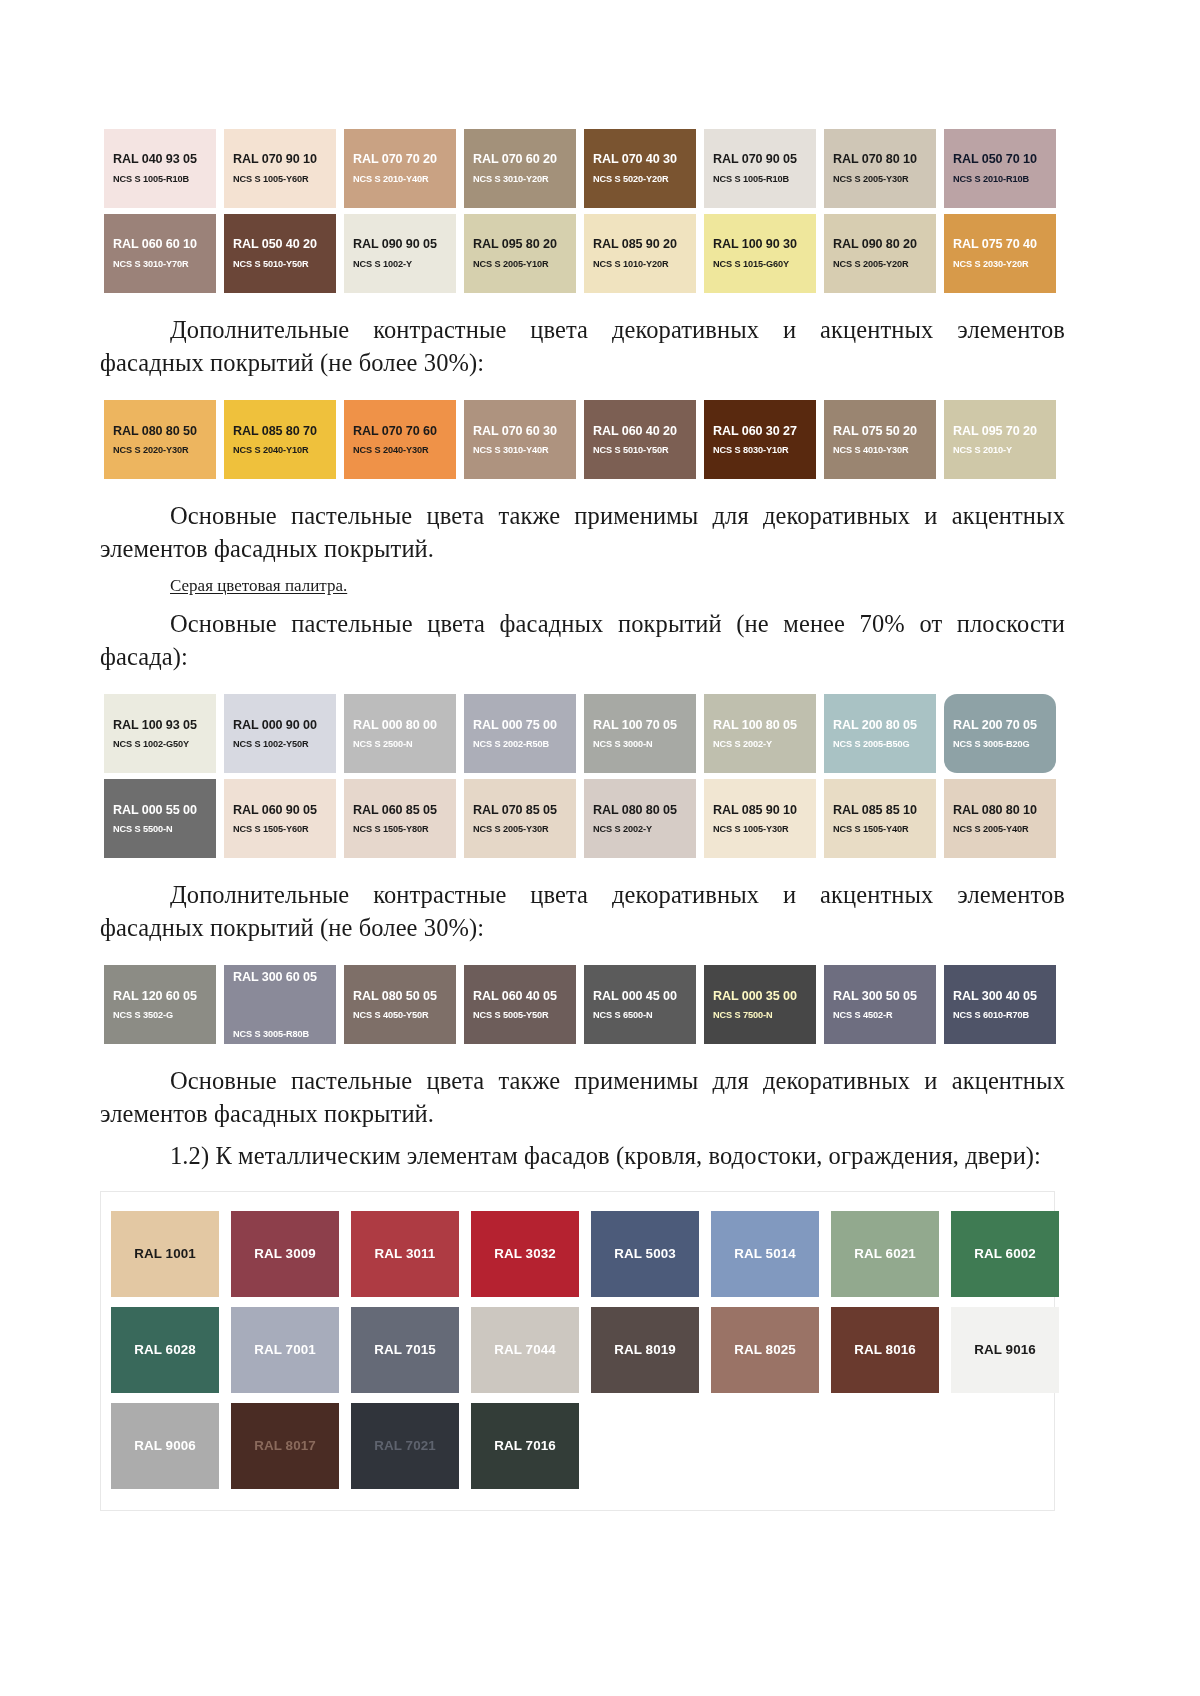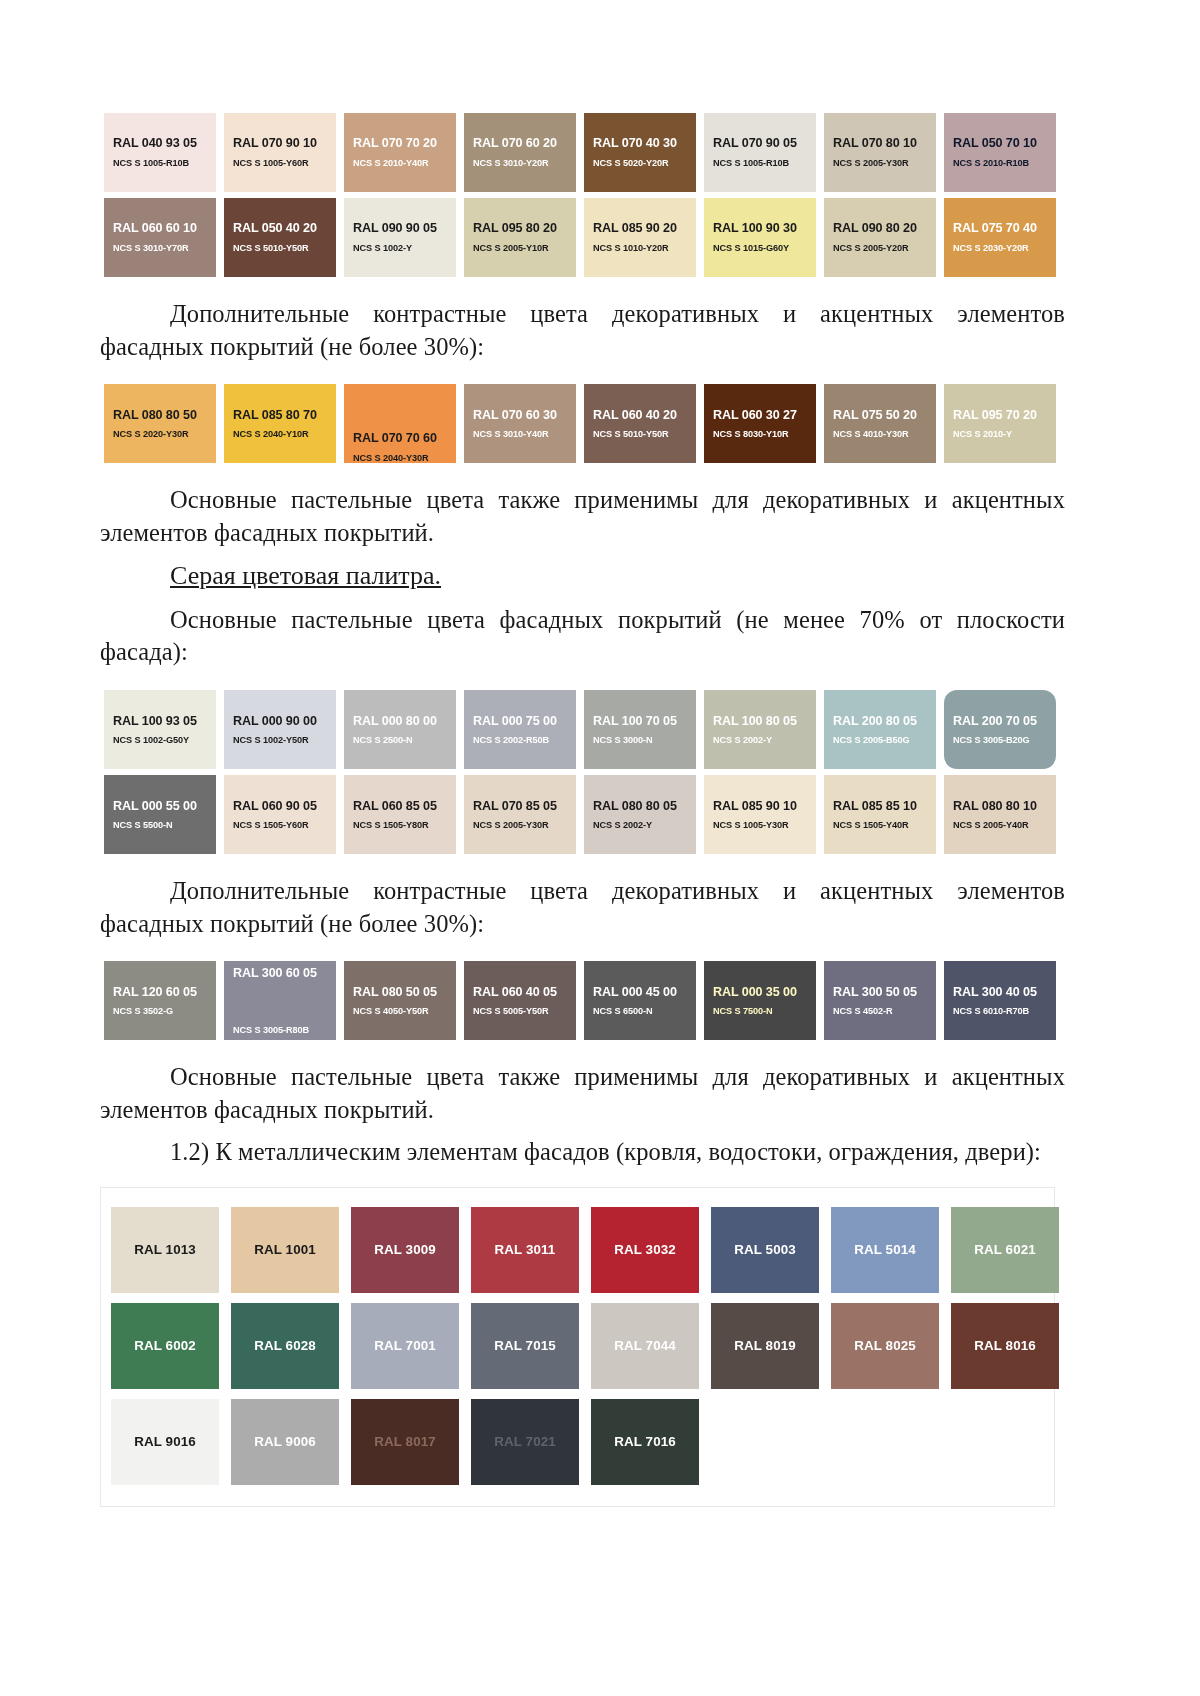--- a/index.html
+++ b/index.html
@@ -21,38 +21,38 @@
     width: 1200px;
     height: 1696px;
     background: #ffffff;
     padding: 0;
     box-sizing: border-box;
   }
 
   .content {
     position: absolute;
     left: 100px;
-    top: 0;
+    top: 16px;
     width: 965px;
   }
 
   
   p.para {
     font-family: "Liberation Serif", "DejaVu Serif", serif;
     font-size: 24.5px;
     line-height: 1.33;
     margin: 0;
     text-align: justify;
     text-indent: 70px;
     color: #1a1a1a;
     letter-spacing: 0.1px;
   }
   p.underline-head {
     font-family: "Liberation Serif", "DejaVu Serif", serif;
-    font-size: 26px;
+    font-size: 17px;
     line-height: 1.33;
     margin: 0;
     text-indent: 70px;
     color: #1a1a1a;
   }
   p.underline-head span.u {
     text-decoration: underline;
     text-underline-offset: 2px;
   }
 
@@ -264,21 +264,21 @@
               <div class="ncs">NCS S 2020-Y30R</div>
             </div>
           </div>
           <div class="swatch-cell">
             <div class="swatch" style="background: rgb(239, 193, 60); color: rgb(26, 26, 26);">
               <div class="ral">RAL 085 80 70</div>
               <div class="ncs">NCS S 2040-Y10R</div>
             </div>
           </div>
           <div class="swatch-cell">
-            <div class="swatch" style="background: rgb(239, 146, 72); color: rgb(26, 26, 26); justify-content: flex-end;">
+            <div class="swatch" style="background: rgb(239, 146, 72); color: rgb(26, 26, 26);">
               <div class="ral">RAL 070 70 60</div>
               <div class="ncs">NCS S 2040-Y30R</div>
             </div>
           </div>
           <div class="swatch-cell">
             <div class="swatch" style="background: rgb(174, 147, 127); color: rgb(255, 255, 255);">
               <div class="ral">RAL 070 60 30</div>
               <div class="ncs">NCS S 3010-Y40R</div>
             </div>
           </div>
@@ -489,23 +489,20 @@
 
     <div class="spacer-sm"></div>
 
     <p class="para">1.2) К металлическим элементам фасадов (кровля, водостоки, ограждения, двери):</p>
 
     <div class="spacer-md"></div>
 
     <div class="ral-block">
       <div class="ral-grid" id="grid-metal">
           <div class="ral-cell">
-            <div class="ral-sw" style="background: rgb(228, 220, 204); color: rgb(26, 26, 26);">RAL 1013</div>
-          </div>
-          <div class="ral-cell">
             <div class="ral-sw" style="background: rgb(227, 200, 163); color: rgb(26, 26, 26);">RAL 1001</div>
           </div>
           <div class="ral-cell">
             <div class="ral-sw" style="background: rgb(141, 63, 75); color: rgb(255, 255, 255);">RAL 3009</div>
           </div>
           <div class="ral-cell">
             <div class="ral-sw" style="background: rgb(174, 59, 67); color: rgb(255, 255, 255);">RAL 3011</div>
           </div>
           <div class="ral-cell">
             <div class="ral-sw" style="background: rgb(181, 34, 48); color: rgb(255, 255, 255);">RAL 3032</div>

